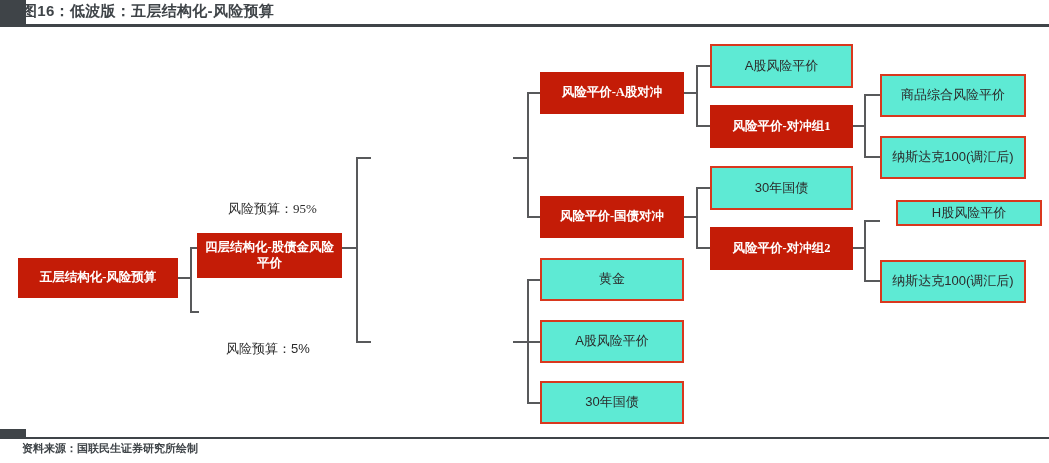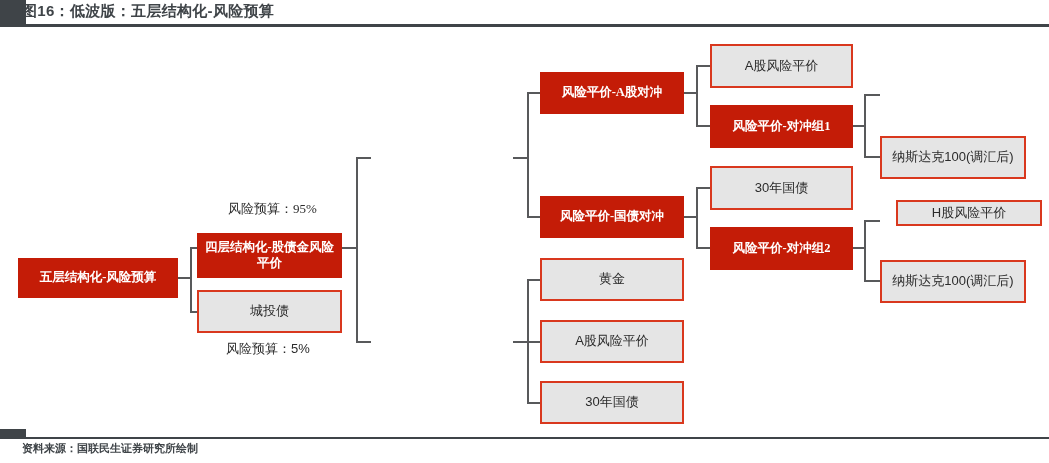--- a/index.html
+++ b/index.html
@@ -45,21 +45,21 @@
   }
   .node.filled{
     background:#C41C07;
     border:1px solid #C41C07;
     color:#ffffff;
     font-weight:bold;
     font-size:12.5px;
     font-family:Liberation Serif, serif;
   }
   .node.outline{
-    background:#e5e5e5;
+    background:#5eead4;
     border:2px solid #D9381E;
     color:#2b2b2b;
     font-weight:normal;
     font-size:13px;
     align-items:center;
   }
   .node .lbl{display:block;padding:0 4px;}
 
   
   .annot{
@@ -122,23 +122,20 @@
   <div class="annot" style="left:226px;top:340px;">风险预算：5%</div>
 
   <div class="node filled" style="left:18px;top:258px;width:160px;height:40px;">
     <span class="lbl">五层结构化-风险预算</span>
   </div>
 
   <div class="node filled" style="left:197px;top:225px;width:145px;height:45px;margin-top:8px;">
     <span class="lbl">四层结构化-股债金风险平价</span>
   </div>
 
-  <div class="node outline" style="left:197px;top:290px;width:145px;height:43px;">
-    <span class="lbl">城投债</span>
-  </div>
 
 
 
   <div class="node filled" style="left:540px;top:72px;width:144px;height:42px;">
     <span class="lbl">风险平价-A股对冲</span>
   </div>
 
   <div class="node filled" style="left:540px;top:196px;width:144px;height:42px;justify-content:center;">
     <span class="lbl">风险平价-国债对冲</span>
   </div>
@@ -152,20 +149,23 @@
   </div>
 
   <div class="node outline" style="left:710px;top:166px;width:143px;height:44px;">
     <span class="lbl">30年国债</span>
   </div>
 
   <div class="node filled" style="left:710px;top:227px;width:143px;height:43px;">
     <span class="lbl">风险平价-对冲组2</span>
   </div>
 
+  <div class="node outline" style="left:880px;top:74px;width:146px;height:43px;">
+    <span class="lbl">商品综合风险平价</span>
+  </div>
 
   <div class="node outline" style="left:880px;top:136px;width:146px;height:43px;">
     <span class="lbl">纳斯达克100(调汇后)</span>
   </div>
 
   <div class="node outline" style="left:896px;top:200px;width:146px;height:26px;">
     <span class="lbl">H股风险平价</span>
   </div>
 
   <div class="node outline" style="left:880px;top:260px;width:146px;height:43px;">

